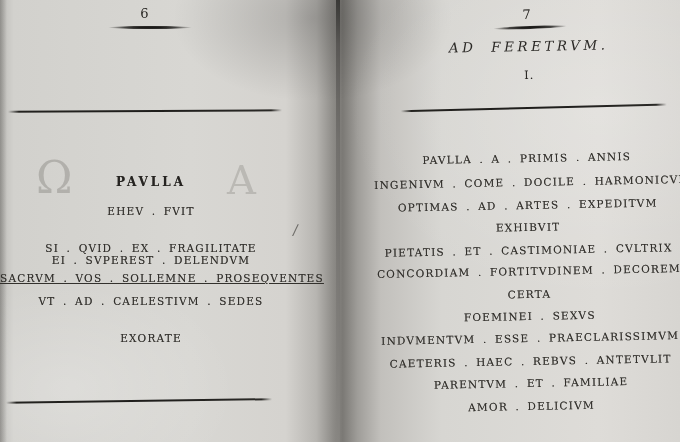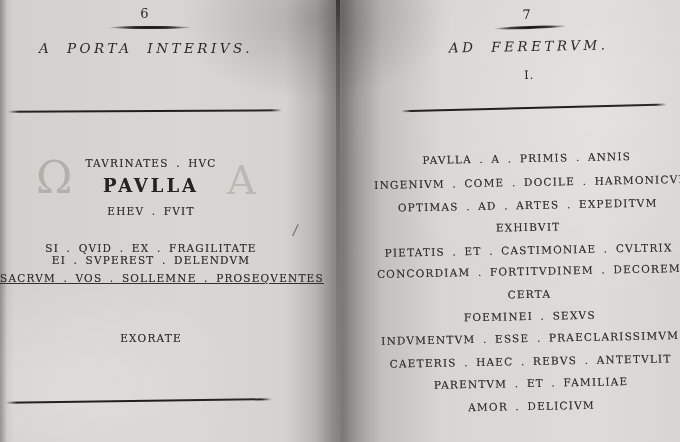--- a/index.html
+++ b/index.html
@@ -49,21 +49,21 @@
   .section-num {
     position:absolute; width:100%; text-align:center;
     font-size:11.5px; letter-spacing:1px; color:#2b2926;
   }
   .bline {
     position:absolute; left:0; width:100%; text-align:center;
     font-size:10.5px; letter-spacing:1.2px; word-spacing:3px;
     white-space:nowrap; color:#33312d;
     text-shadow:0 0 .5px rgba(45,43,40,.55);
   }
-  .bline.emphasis { font-size:18px; font-weight:bold; letter-spacing:3px; color:#262421; }
+  .bline.emphasis { font-size:12px; font-weight:bold; letter-spacing:3px; color:#262421; }
   .ghost {
     position:absolute; font-size:44px; line-height:1;
     color:#8e8c87; opacity:.48; font-weight:normal;
   }
   .ghost.alpha { font-size:40px; opacity:.38; }
   .margin-mark {
     position:absolute; font-size:15px; color:#55534f; opacity:.8;
     transform:rotate(8deg);
   }
 </style>
@@ -71,33 +71,32 @@
 <body>
 
 <div class="scan">
 
   <div class="edge-left"></div>
 
   <div class="page page-left">
     <div class="pagenum" style="top:6px; width:290px;">6</div>
     <div class="rule-short" style="left:108px; top:26px; width:84px;"></div>
 
-    <div class="heading" style="top:40px; width:292px;">A PORTA INTERIVS.</div>
 
     <div class="rule-long" style="left:8px; top:110px; width:274px; transform:rotate(-0.3deg);"></div>
 
     <div class="ghost" style="left:36px; top:156px;">Ω</div>
     <div class="ghost alpha" style="left:227px; top:160px;">A</div>
 
-    <div class="bline" style="top:157px;">TAVRINATES . HVC</div>
     <div class="bline emphasis" style="top:175px;">PAVLLA</div>
     <div class="bline" style="top:205px;">EHEV . FVIT</div>
     <div class="bline" style="top:242px;">SI . QVID . EX . FRAGILITATE</div>
     <div class="bline" style="top:254px;">EI . SVPEREST . DELENDVM</div>
     <div class="bline" style="top:272px;text-decoration:underline;">SACRVM . VOS . SOLLEMNE . PROSEQVENTES</div>
+    <div class="bline" style="top:295px;">VT . AD . CAELESTIVM . SEDES</div>
     <div class="bline" style="top:332px;">EXORATE</div>
 
     <div class="margin-mark" style="left:293px; top:221px;">/</div>
 
     <div class="rule-long" style="left:6px; top:400px; width:266px; transform:rotate(-0.8deg);"></div>
   </div>
 
   <div class="crease"></div>
 
   <div class="page page-right">

